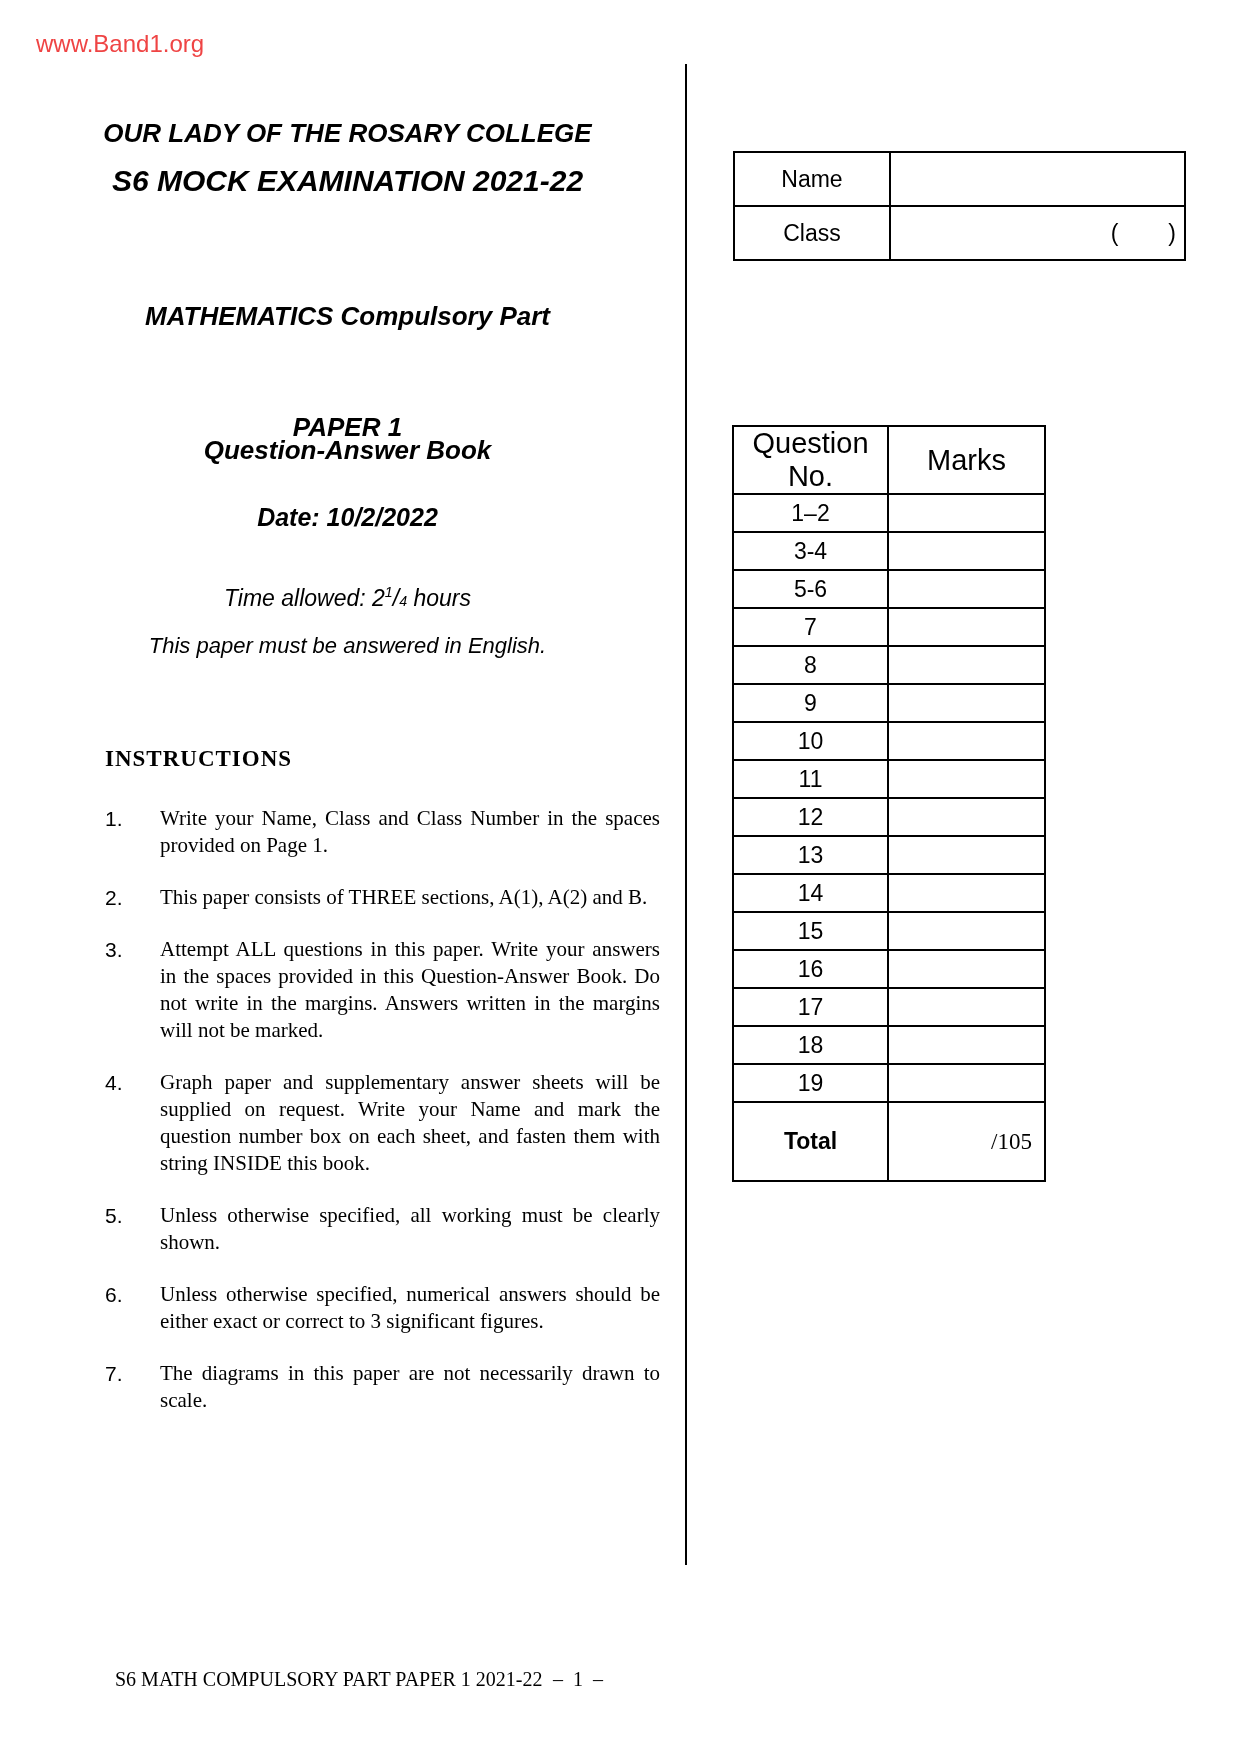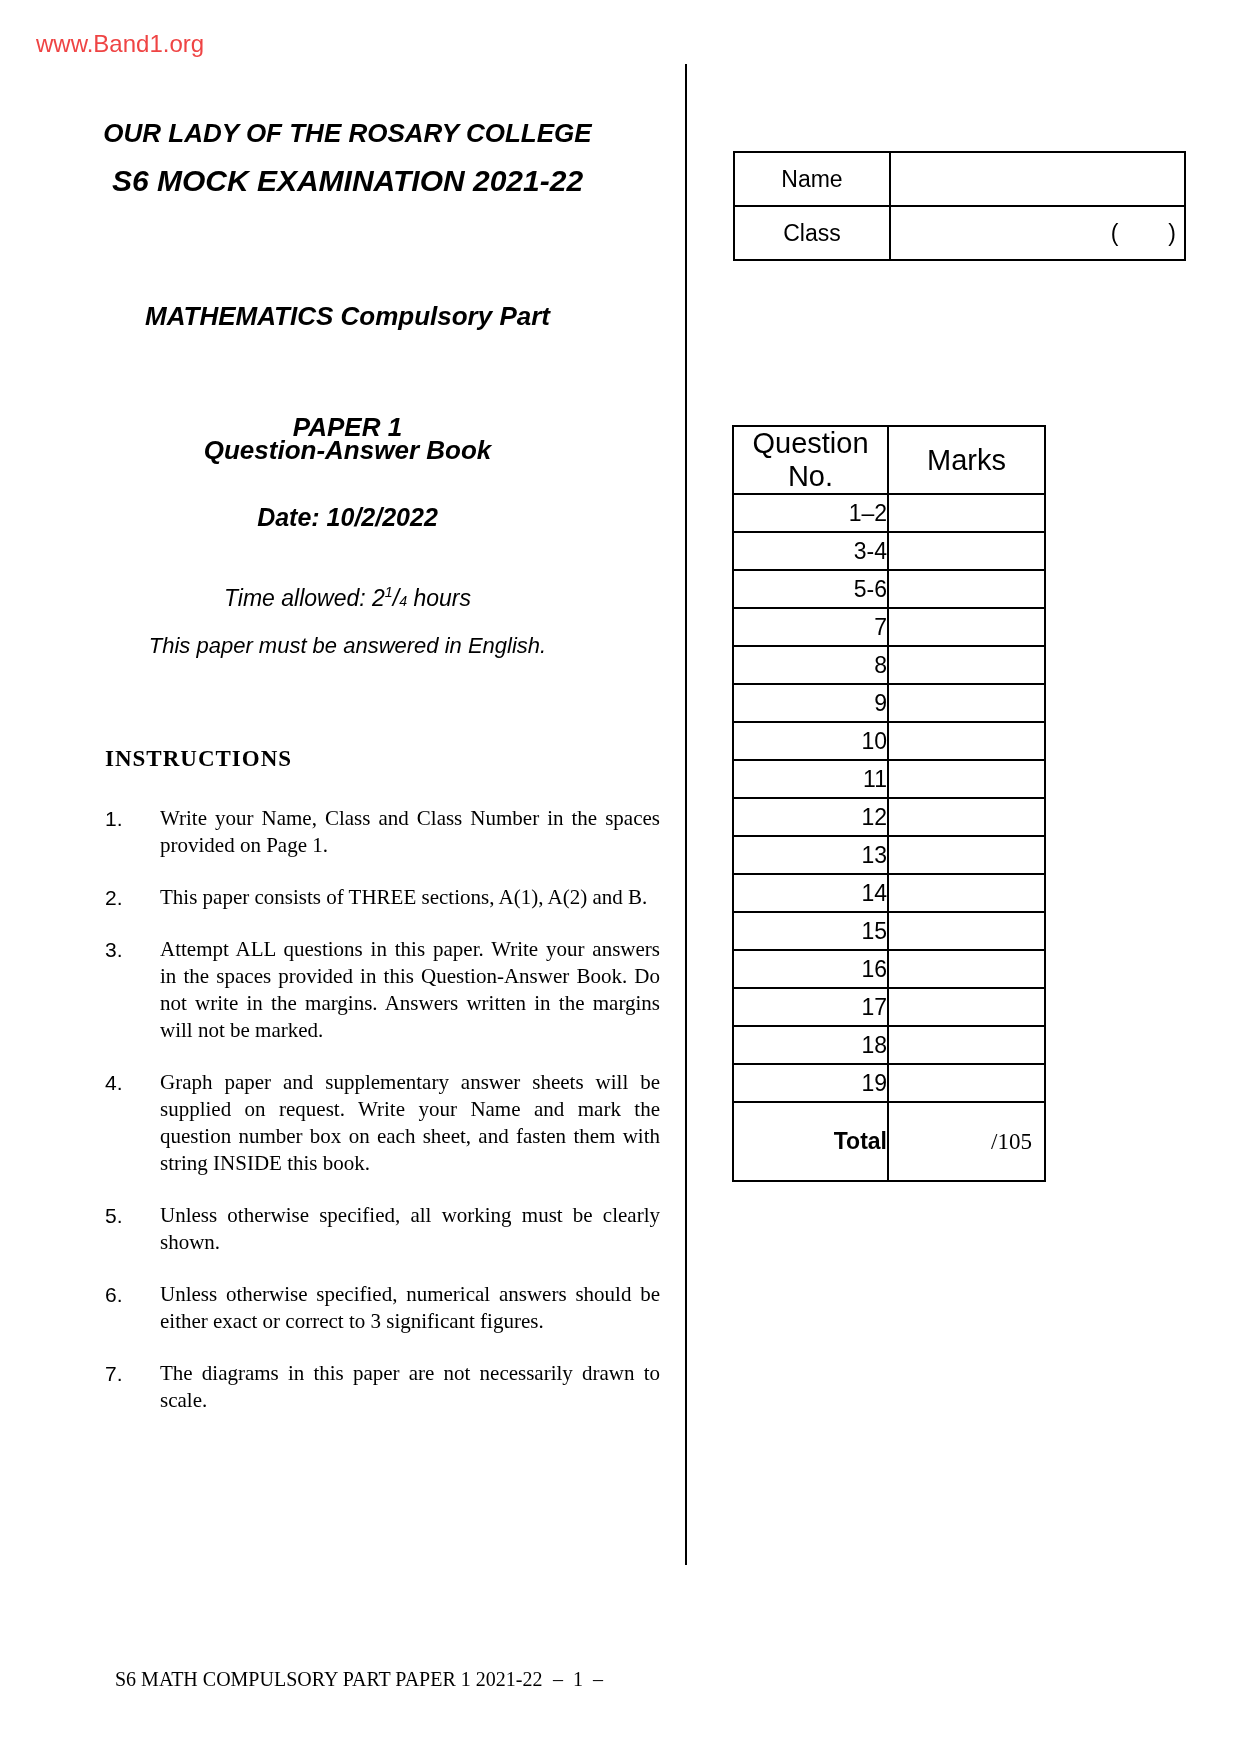--- a/index.html
+++ b/index.html
@@ -61,21 +61,21 @@
   .nc-table td{height:52px;font-size:23px;}
   .nc-label{width:154px;text-align:center;}
   .nc-value{width:293px;}
   .nc-parens{
     display:flex;justify-content:flex-end;align-items:center;
     gap:50px;padding-right:8px;font-size:23px;
   }
   
   .marks-table{position:absolute;left:732px;top:425px;}
   .marks-table th{height:38px;font-size:29px;text-align:center;}
-  .marks-table td{height:36px;font-size:23px;text-align:right;}
+  .marks-table td{height:36px;font-size:23px;text-align:center;}
   .col-q{width:153px;}
   .col-m{width:143px;}
   .total-row td{height:77px;}
   .total-label{font-weight:bold;margin-left:31px;}
   .total-marks{
     font-family:"Liberation Serif",serif;
     text-align:right !important;padding-right:12px !important;
   }
   
   .footer-left{

